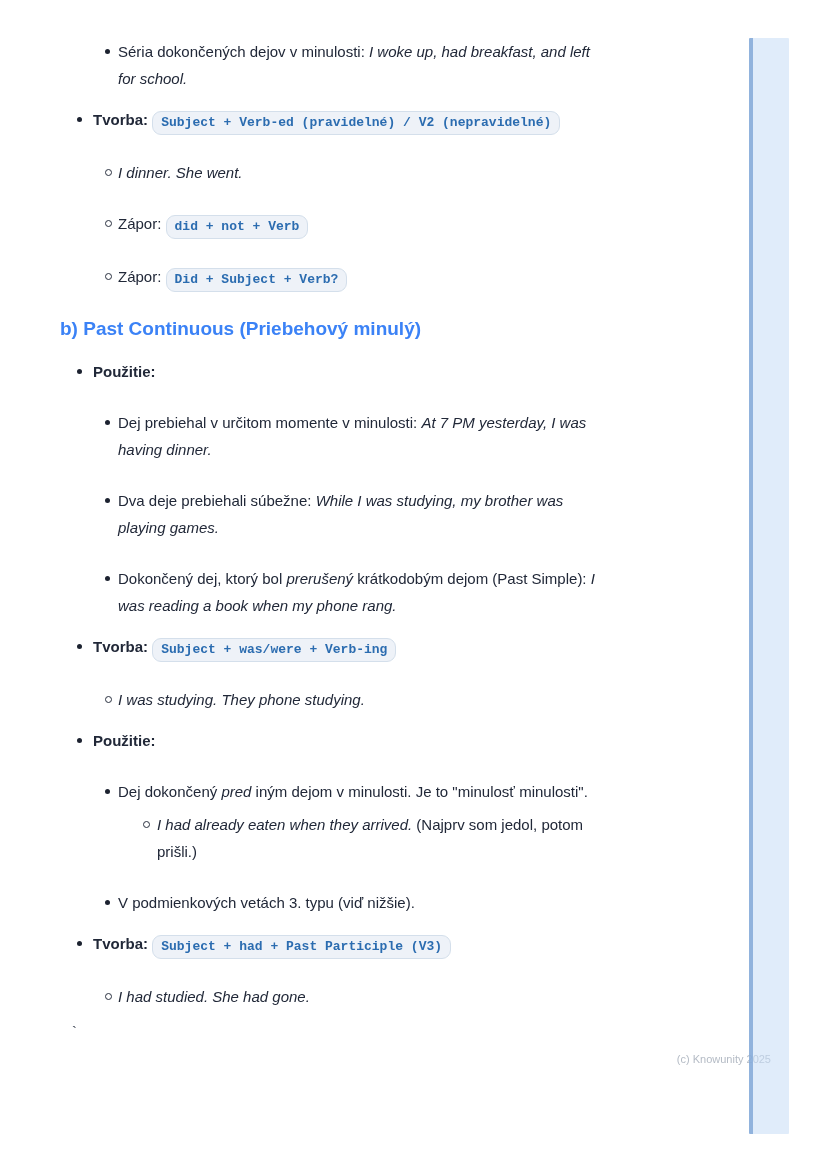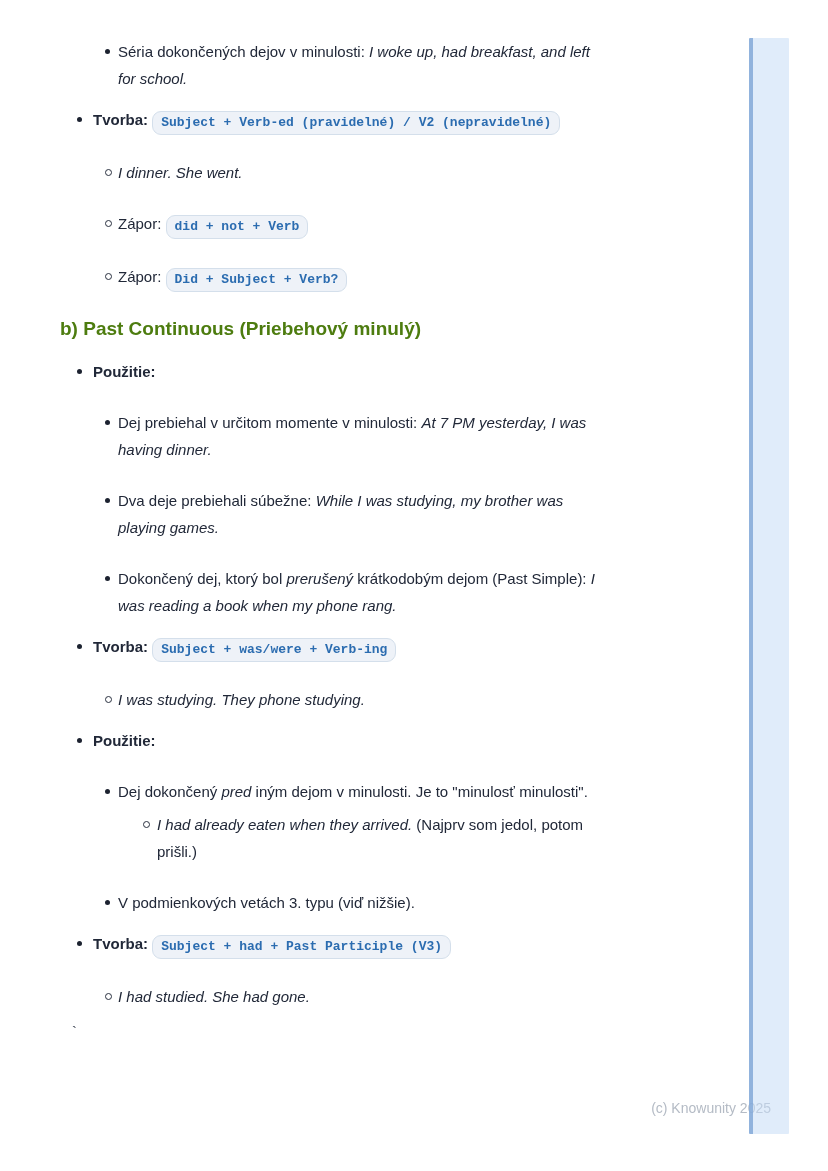--- a/index.html
+++ b/index.html
@@ -67,34 +67,34 @@
     padding: 2px 8px 3px;
     white-space: nowrap;
     vertical-align: -1px;
   }
   .heading {
     margin-top: 22px;
     margin-bottom: 10px;
     font-size: 19px;
     line-height: 30px;
     font-weight: 700;
-    color: #4d7c0f;
+    color: #3b82f6;
   }
   .stray {
     margin-top: 12px;
     padding-left: 12px;
     font-size: 15px;
     line-height: 20px;
     color: #3a4150;
   }
   .footer-note {
     position: absolute;
-    top: 1101px;
+    top: 1052px;
     right: 57px;
-    font-size: 14px;
+    font-size: 11px;
     line-height: 14px;
     color: #b4bbc5;
     z-index: 1;
   }
   .margin-strip {
     position: absolute;
     left: 749px;
     top: 38px;
     width: 40px;
     height: 1096px;

